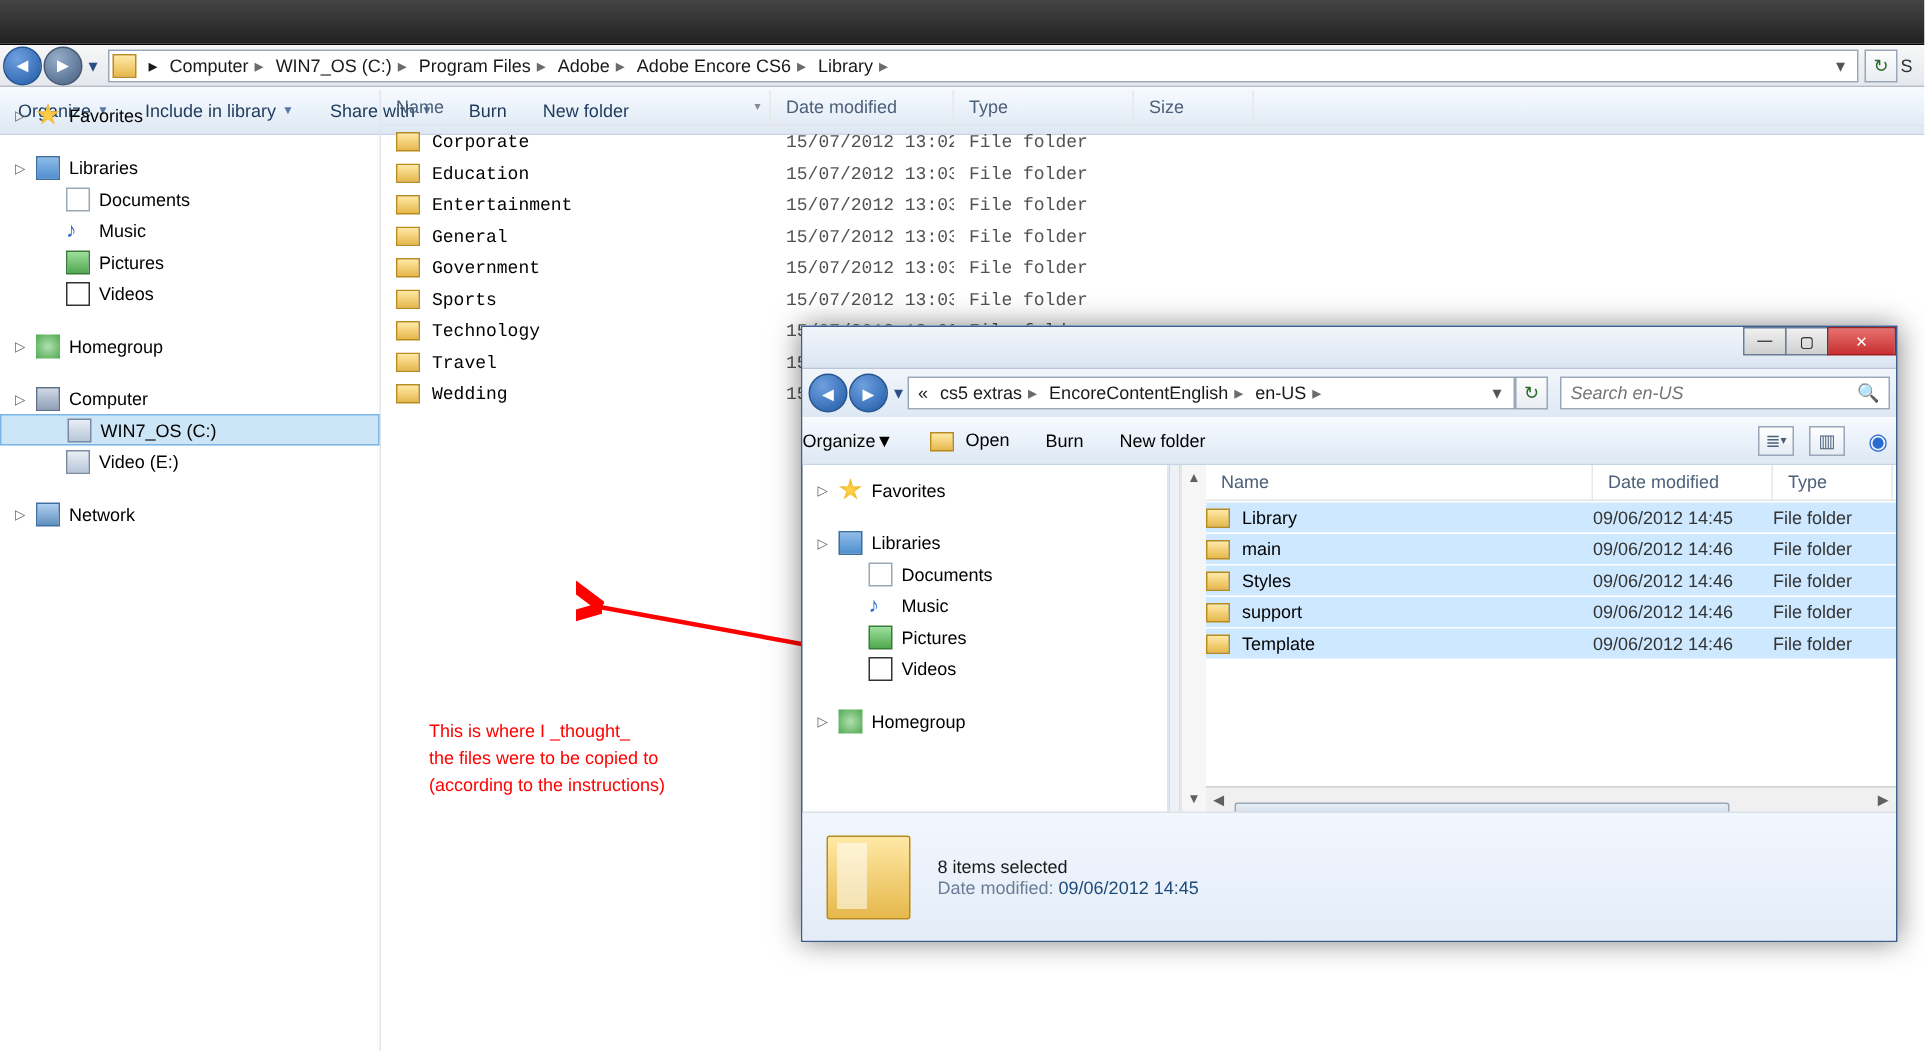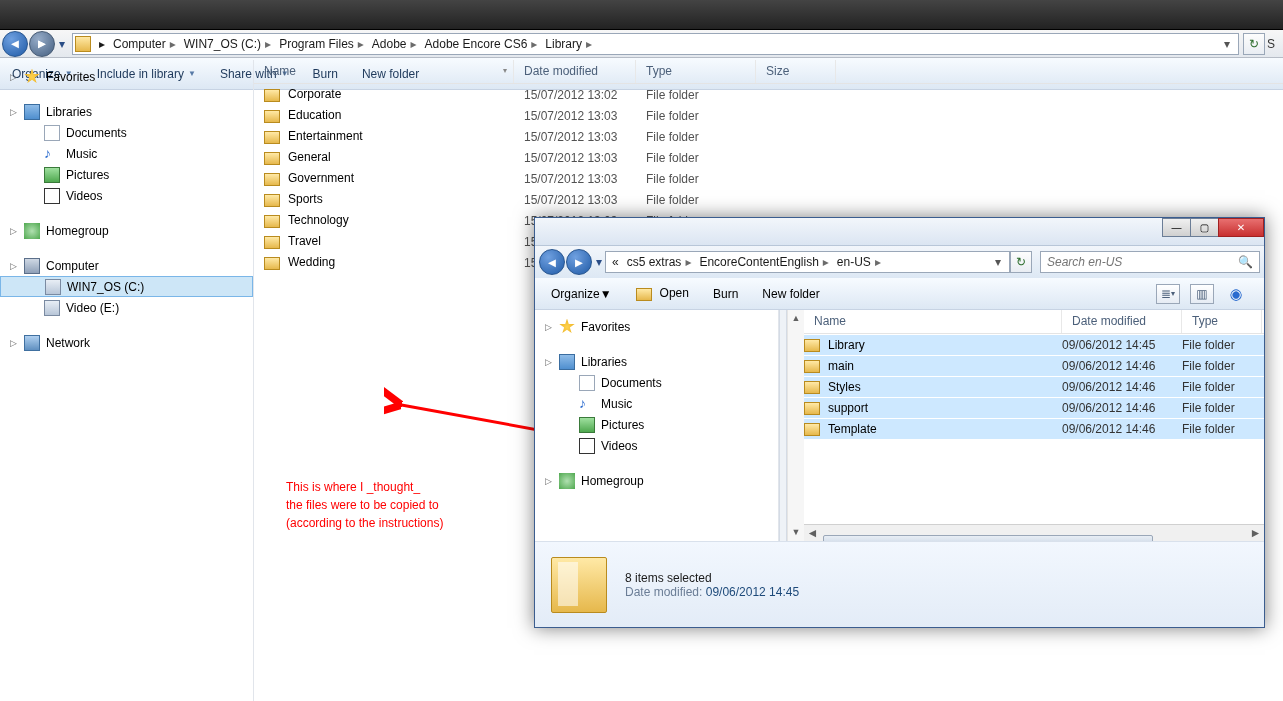--- a/index.html
+++ b/index.html
@@ -43,38 +43,38 @@
 .ico.comp{ background:linear-gradient(#cfd8e4,#8fa0b8); border:1px solid #5b6f8a;}
 .ico.drive{ background:linear-gradient(#e8eef5,#b8c6d8); border:1px solid #7a8aa1;}
 .ico.net{ background:linear-gradient(#b0d0f0,#6090c0); border:1px solid #4070a0;}
 
 .content { flex:1; }
 .col-headers{ height:24px; display:flex; border-bottom:1px solid #e4e4e4;}
 .col-headers .ch{ padding:4px 10px; border-right:1px solid #e8e8e8; color:#4c607a; position:relative;}
 .col-headers .ch .sort{ position:absolute; right:6px; top:6px; font-size:8px; color:#888;}
 .rows{ }
 .row{ display:flex; height:21px; align-items:center;}
-.row .cell{ padding:0 10px; overflow:hidden; white-space:nowrap;}
+.row .cell{ padding:0 10px; overflow:hidden; white-space:nowrap;font-family:Liberation Mono, monospace;}
 .folder-icon{ width:16px; height:13px; background:linear-gradient(#ffe9a6,#e6b84c); border:1px solid #b98b1e; display:inline-block; margin-right:8px; vertical-align:middle;}
 
 
 .annotation { position:absolute; left:286px; top:478px; color:#ff0000; font-family:Arial,sans-serif; font-size:14px; line-height:18px; pointer-events:none;}
 .arrow-svg{ position:absolute; left:384px; top:384px; pointer-events:none;}
 
 
 .win2 { position:absolute; left:534px; top:217px; width:731px; height:411px; background:#fff; border:1px solid #3b5d8f; box-shadow:0 0 18px rgba(0,0,0,.5);}
 .win2 .titlebar2{ height:28px; background:linear-gradient(#f2f6fb,#dbe5f2); border-bottom:1px solid #b8c6d8; display:flex; justify-content:flex-end; align-items:flex-start; padding-right:0;}
 .winbtn{ width:29px; height:19px; border:1px solid #6b7d96; background:linear-gradient(#f0f0f0,#d0d0d0); display:flex; align-items:center; justify-content:center; font-size:10px; margin-left:-1px; cursor:pointer;}
 .winbtn.close{ background:linear-gradient(#e87070,#c83030); color:#fff; width:46px; border-color:#a02020;}
 .win2 .navbar2{ height:32px; background:linear-gradient(#f2f6fb,#dde8f4); display:flex; align-items:center; padding:0 4px;}
 .win2 .addr2{ flex:1; height:22px; background:#fff; border:1px solid #9aa7b8; display:flex; align-items:center; padding:0 2px;}
 .win2 .search2{ width:220px; height:22px; background:#fff; border:1px solid #9aa7b8; margin-left:6px; display:flex; align-items:center; padding:0 6px;}
 .win2 .search2 input{ flex:1; border:none; outline:none; font-style:italic; color:#888;}
 .win2 .search2 .mag{ color:#5a7fb0;}
-.win2 .toolbar2{ height:32px; background:linear-gradient(#f7fbff,#dde8f4); border-bottom:1px solid #c7d3e3; display:flex; align-items:center; padding:0 16px; gap:24px;}
+.win2 .toolbar2{ height:32px; background:linear-gradient(#f7fbff,#dde8f4); border-bottom:1px solid #c7d3e3; display:flex; align-items:center; padding:0 0; gap:24px;}
 .win2 .toolbar2 .right{ margin-left:auto; display:flex; gap:10px; align-items:center;}
 .view-btn{ width:24px; height:20px; border:1px solid #9aa7b8; background:linear-gradient(#fff,#e6ecf4); display:flex; align-items:center; justify-content:center; cursor:pointer; color:#4c607a;}
 .win2 .body2{ position:absolute; top:92px; bottom:86px; left:0; right:0; display:flex;}
 .win2 .sidebar2{ width:244px; padding:6px 0; border-right:1px solid #e1e5eb;}
 .win2 .content2{ flex:1; position:relative;}
 .win2 .rows2 .row2{ display:flex; height:21px; align-items:center; background:#cde8ff; border-top:1px solid #fff;}
 .win2 .col-headers2{ height:24px; display:flex; border-bottom:1px solid #e4e4e4;}
 .win2 .col-headers2 .ch{ padding:4px 10px; color:#4c607a; border-right:1px solid #e8e8e8;}
 .win2 .hscroll{ position:absolute; left:0; right:0; bottom:0; height:17px; background:#f0f0f0; border-top:1px solid #d0d0d0; display:flex; align-items:center;}
 .hscroll .arrow{ width:17px; text-align:center; color:#606060; cursor:pointer;}

